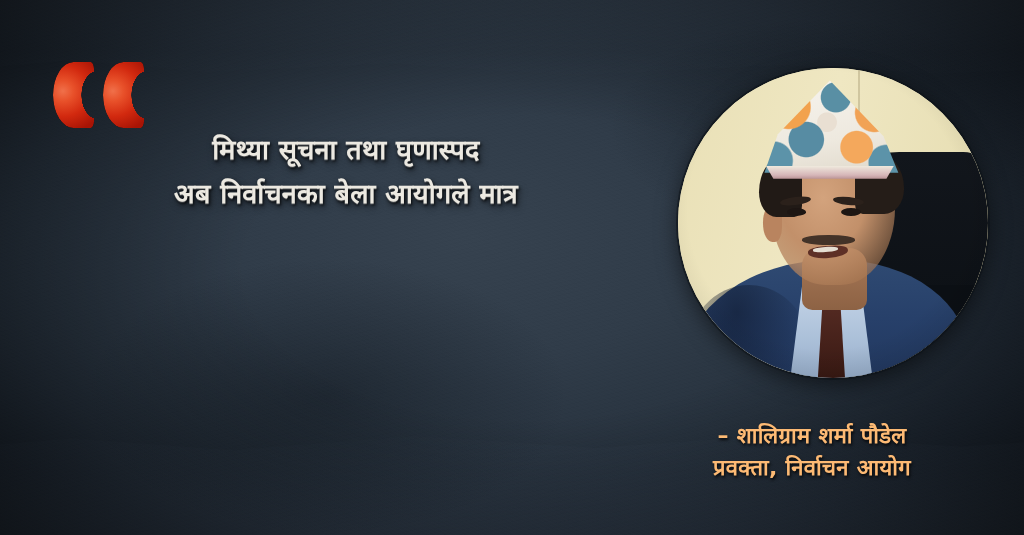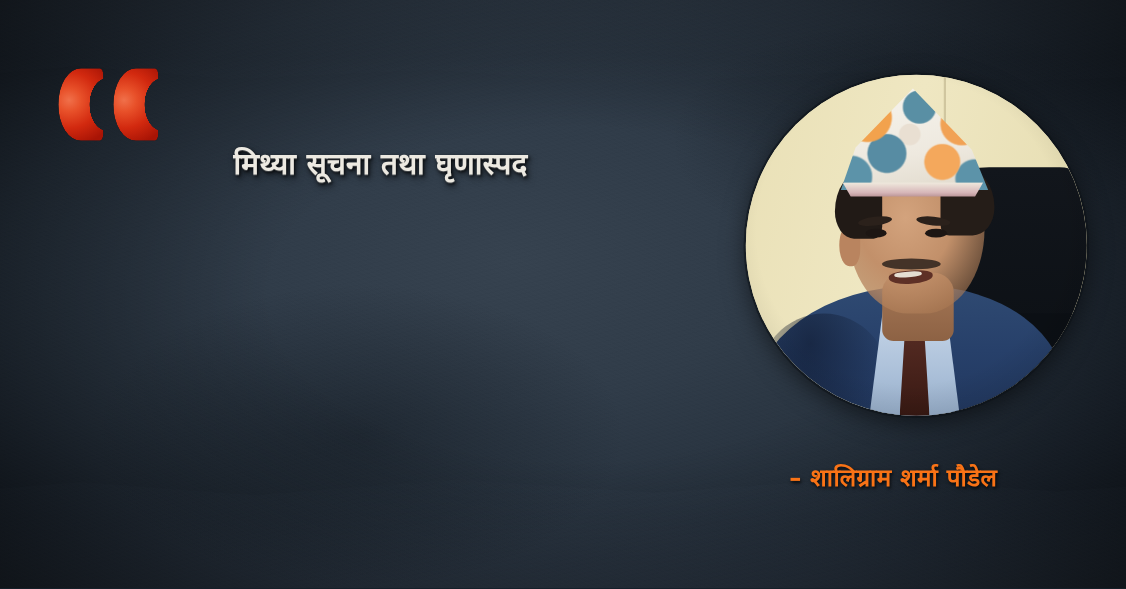--- a/index.html
+++ b/index.html
@@ -341,21 +341,21 @@
     right: 34px;
     top: 420px;
     width: 420px;
     text-align: center;
   }
   .attr-line {
     font-family: "DejaVu Sans", "Liberation Sans", sans-serif;
     font-size: 22px;
     line-height: 32px;
     font-weight: 700;
-    color: #f97316;
+    color: #fdba74;
     letter-spacing: .3px;
     text-shadow: 1px 2px 3px rgba(0,0,0,.8);
     white-space: nowrap;
   }
 </style>
 </head>
 <body>
 
 <div id="quote-card">
 
@@ -367,20 +367,21 @@
   <div class="bg-grain"></div>
   <div class="bg-vignette"></div>
 
   <div class="quote-mark">
     <span class="crescent"></span>
     <span class="crescent"></span>
   </div>
 
   <div class="quote-body">
     <div class="quote-line">मिथ्या सूचना तथा घृणास्पद</div>
+    <div class="quote-line">अब निर्वाचनका बेला आयोगले मात्र</div>
   </div>
 
   <div class="portrait">
     <div class="p-wall"></div>
     <div class="p-wall-seam"></div>
     <div class="p-chair"></div>
     <div class="p-chair-b"></div>
     <div class="p-shoulders"></div>
     <div class="p-shoulder-shadow"></div>
     <div class="p-shirt"></div>
@@ -397,15 +398,16 @@
     <div class="p-stache"></div>
     <div class="p-mouth"></div>
     <div class="p-mouth-teeth"></div>
     <div class="p-topi"></div>
     <div class="p-topi-band"></div>
     <div class="p-soft-shadow"></div>
   </div>
 
   <div class="attribution">
     <div class="attr-line">– शालिग्राम शर्मा पौडेल</div>
+    <div class="attr-line">प्रवक्ता, निर्वाचन आयोग</div>
   </div>
 
 </div>
 
 </body></html>

